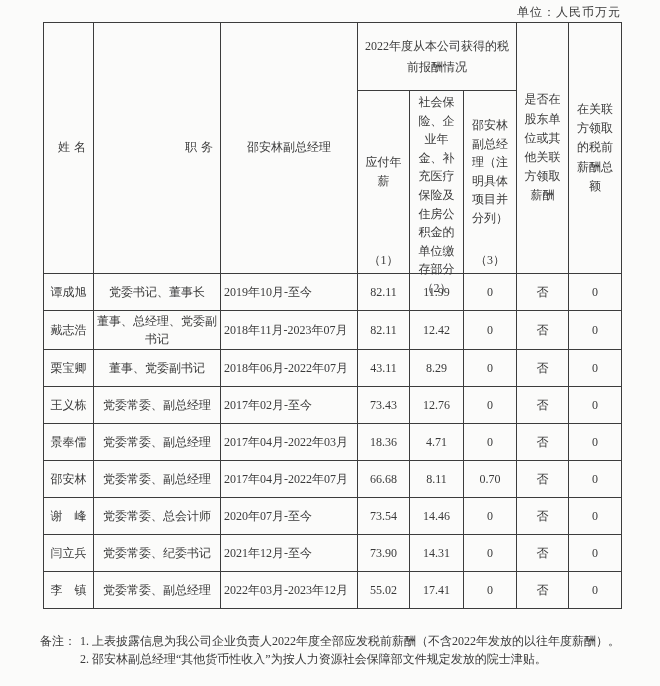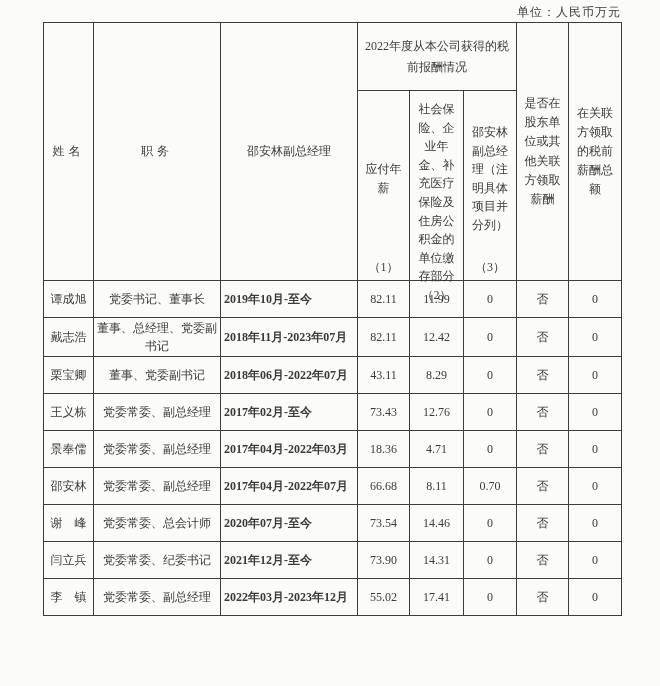--- a/index.html
+++ b/index.html
@@ -32,37 +32,37 @@
     font-weight: normal;
     font-size: 12px;
     text-align: center;
     vertical-align: middle;
     padding: 1px 2px;
     line-height: 1.5;
   }
   tr.h1 th.group { height: 68px; }
   th.group .gwrap { max-width: 148px; margin: 11px auto; line-height: 1.7; }
   th.span2 { padding: 0 3px; line-height: 1.6; }
-  th.sp { letter-spacing: 4px; }
+  th.sp { letter-spacing: 4px; text-align: right; }
   tr.h2 th { height: 182px; padding: 0; vertical-align: top; }
   .swrap {
     display: flex; flex-direction: column;
-    height: 182px; align-items: center; width: 100%; margin-top: 7px;
+    height: 182px; align-items: center; width: 100%;
   }
   .swrap .lbl {
     flex: 1;
     display: flex; align-items: center; justify-content: center;
     text-align: center;
     padding: 2px 4px;
     line-height: 1.55;
   }
   .swrap .num { flex: none; padding-bottom: 6px; line-height: 1.2; }
 
   tbody td { height: 37px; }
-  td.c-term { text-align: left; padding-left: 3px; font-weight: bold; }
+  td.c-term { text-align: left; padding-left: 3px; }
 
   .notes {
     position: absolute;
     top: 633px; left: 40px;
     width: 614px;
     font-size: 12px;
     line-height: 1.48;
   }
   .note-line { display: flex; align-items: flex-start; }
   .note-label { flex: none; width: 40px; white-space: nowrap; }
@@ -206,14 +206,26 @@
         <td class="c-term">2022年03月-2023年12月</td>
         <td>55.02</td>
         <td>17.41</td>
         <td>0</td>
         <td>否</td>
         <td>0</td>
       </tr>
     </tbody>
   </table>
 
+  <div class="notes">
+    <div class="note-line">
+      <span class="note-label">备注：</span>
+      <span class="note-num">1.</span>
+      <span class="note-text">上表披露信息为我公司企业负责人2022年度全部应发税前薪酬（不含2022年发放的以往年度薪酬）。</span>
+    </div>
+    <div class="note-line">
+      <span class="note-label"></span>
+      <span class="note-num">2.</span>
+      <span class="note-text">邵安林副总经理“其他货币性收入”为按人力资源社会保障部文件规定发放的院士津贴。</span>
+    </div>
+  </div>
 
 </div>
 
 </body></html>

